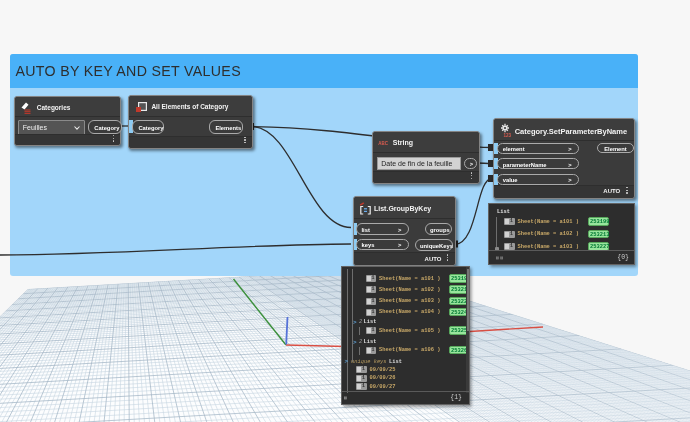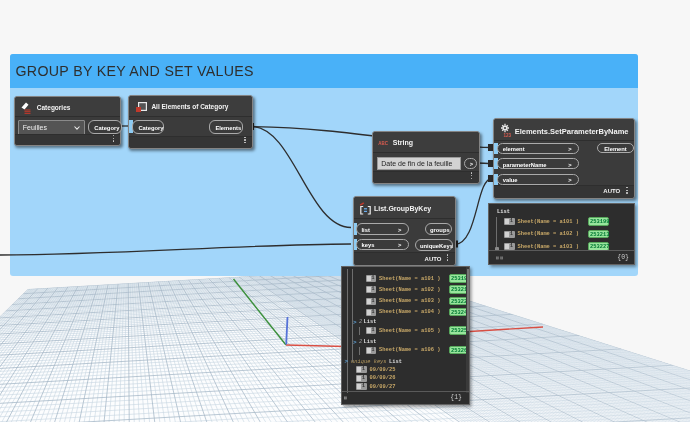--- a/index.html
+++ b/index.html
@@ -40,21 +40,21 @@
   <polygon points="370,269 1063,489 -250,560 28,289" fill="url(#haze)"></polygon>
  </g>
  <line x1="233.5" y1="279" x2="286" y2="345" stroke="#3a8f3a" stroke-width="1.4"></line>
  <line x1="286" y1="345" x2="345" y2="346.5" stroke="#d84f44" stroke-width="1.4"></line>
  <line x1="466" y1="331.7" x2="543" y2="327" stroke="#d84f44" stroke-width="1.4"></line>
  <line x1="287.5" y1="317" x2="286.2" y2="344.5" stroke="#5572d8" stroke-width="1.8"></line>
 </svg>
 
 <div class="abs" style="left:10px;top:54px;width:628px;height:221.5px;background:#a2d6fa;border-radius:3px"></div>
 <div class="abs" style="left:10px;top:54px;width:628px;height:34px;background:#49b1f8;border-radius:3px 3px 0 0"></div>
-<div class="abs" style="left:15.5px;top:63px;font-size:14.2px;color:#2e2e2e;letter-spacing:0.32px">GROUP BY KEY AND SET VALUES</div>
+<div class="abs" style="left:15.5px;top:63px;font-size:14.2px;color:#2e2e2e;letter-spacing:0.32px">AUTO BY KEY AND SET VALUES</div>
 
 <svg class="abs" style="left:0;top:0" width="690" height="422" viewBox="0 0 690 422" fill="none">
  <path d="M118,126 L131,126" stroke="#2e2e2e" stroke-width="1.3"></path>
  <path d="M252,126.5 C350,128 420,146 492,147.5" stroke="#2e2e2e" stroke-width="1.3"></path>
  <path d="M252,126.5 C294,128 308,227 351,227.5" stroke="#2e2e2e" stroke-width="1.3"></path>
  <path d="M477,163 C 482,163 486,163.5 492,163.5" stroke="#2e2e2e" stroke-width="1.3"></path>
  <path d="M455,244.5 C478,243.5 476,178.5 492,178.5" stroke="#2e2e2e" stroke-width="1.3"></path>
  <path d="M0,255 C120,254.5 240,244.5 351,244" stroke="#2e2e2e" stroke-width="1.3"></path>
  <path d="M250,123 l4,0 0,7 -4,0 z" fill="#2a2a2a"></path>
  <path d="M488,144 l5,0 0,7 -5,0 z M488,160 l5,0 0,7 -5,0 z M488,175 l5,0 0,7 -5,0 z" fill="#2a2a2a"></path>
@@ -137,21 +137,21 @@
         <line x1="6" y1="8" x2="6" y2="9.2"></line>
         <line x1="2" y1="5" x2="3.2" y2="5"></line>
         <line x1="8.8" y1="5" x2="10" y2="5"></line>
         <line x1="3.2" y1="2.2" x2="4" y2="3"></line>
         <line x1="8" y1="7" x2="8.8" y2="7.8"></line>
         <line x1="8.8" y1="2.2" x2="8" y2="3"></line>
         <line x1="3.2" y1="7.8" x2="4" y2="7"></line>
       </g>
   <text x="4.5" y="14" font-size="4.5" fill="#d85c50" font-family="Liberation Sans" font-weight="bold">123</text>
  </svg>
- <div class="ntext" style="left:20.5px;top:8px;font-size:7.5px">Elements.SetParameterByName</div>
+ <div class="ntext" style="left:20.5px;top:8px;font-size:7.5px">Category.SetParameterByName</div>
  <div class="btab" style="left:0;top:23.5px;height:11px"></div>
  <div class="btab" style="left:0;top:39px;height:11px"></div>
  <div class="btab" style="left:0;top:54.5px;height:11px"></div>
  <div class="pill" style="left:2.5px;top:23.5px;width:82px;height:11px">
       <span class="ptxt" style="left:5px;top:2.5px">element</span>
       <span class="ptxt" style="right:6px;top:2.5px">&gt;</span>
     </div>
  <div class="pill" style="left:2.5px;top:39px;width:82px;height:11px">
       <span class="ptxt" style="left:5px;top:2.5px">parameterName</span>
       <span class="ptxt" style="right:6px;top:2.5px">&gt;</span>

